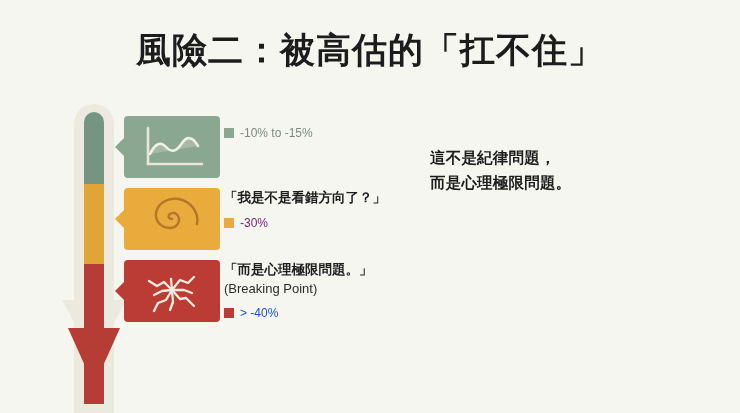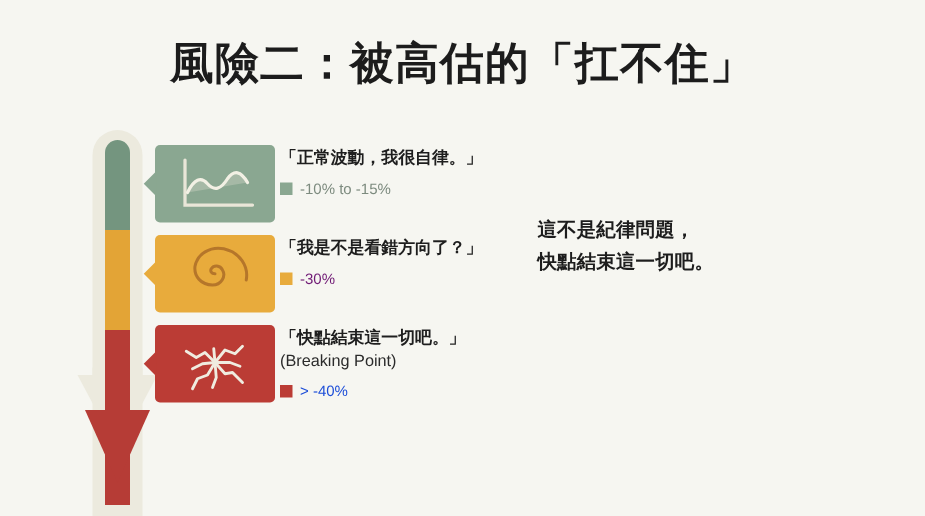--- a/index.html
+++ b/index.html
@@ -179,21 +179,20 @@
     left: 430px;
     top: 145px;
     width: 300px;
   }
   .para {
     font-size: 15.5px;
     font-weight: 600;
     color: #1d1d1d;
     line-height: 1.62;
     letter-spacing: 0.2px;
-    margin-top: 27px;
   }
   #para-two { margin-top: 26px; }
   .para-line { white-space: nowrap; }
 </style>
 </head>
 <body>
 
 <div id="slide-title">風險二：被高估的「扛不住」</div>
 
 <div id="thermometer">
@@ -238,42 +237,41 @@
       <path d="M48 30 L56 39 L62 38 L70 46"></path>
       <path d="M48 30 L49 42 L46 50"></path>
       <path d="M48 30 L38 31 L30 35"></path>
       <path d="M48 30 L60 30 L68 33"></path>
       <path d="M48 30 L47 19"></path>
     </g>
   </svg>
 </div>
 
 <div class="label-block" id="label-comfort">
-  <div class="quote-cn">「正常波動，我很自律。」</div>
   <div class="legend-row">
     <span class="legend-swatch" id="legend-swatch-comfort"></span>
     <span class="legend-text" id="legend-text-comfort">-10% to -15%</span>
   </div>
 </div>
 
 <div class="label-block" id="label-doubt">
   <div class="quote-cn">「我是不是看錯方向了？」</div>
   <div class="legend-row">
     <span class="legend-swatch" id="legend-swatch-doubt"></span>
     <span class="legend-text" id="legend-text-doubt">-30%</span>
   </div>
 </div>
 
 <div class="label-block" id="label-breaking">
-  <div class="quote-cn">「快點結束這一切吧。」</div>
+  <div class="quote-cn">「而是心理極限問題。」</div>
   <div class="quote-en">(Breaking Point)</div>
   <div class="legend-row">
     <span class="legend-swatch" id="legend-swatch-breaking"></span>
     <span class="legend-text" id="legend-text-breaking">&gt; -40%</span>
   </div>
 </div>
 
 <div id="commentary">
   <div class="para" id="para-one">
     <div class="para-line">這不是紀律問題，</div>
-    <div class="para-line">快點結束這一切吧。</div>
+    <div class="para-line">而是心理極限問題。</div>
   </div>
 </div>
 
 </body></html>

